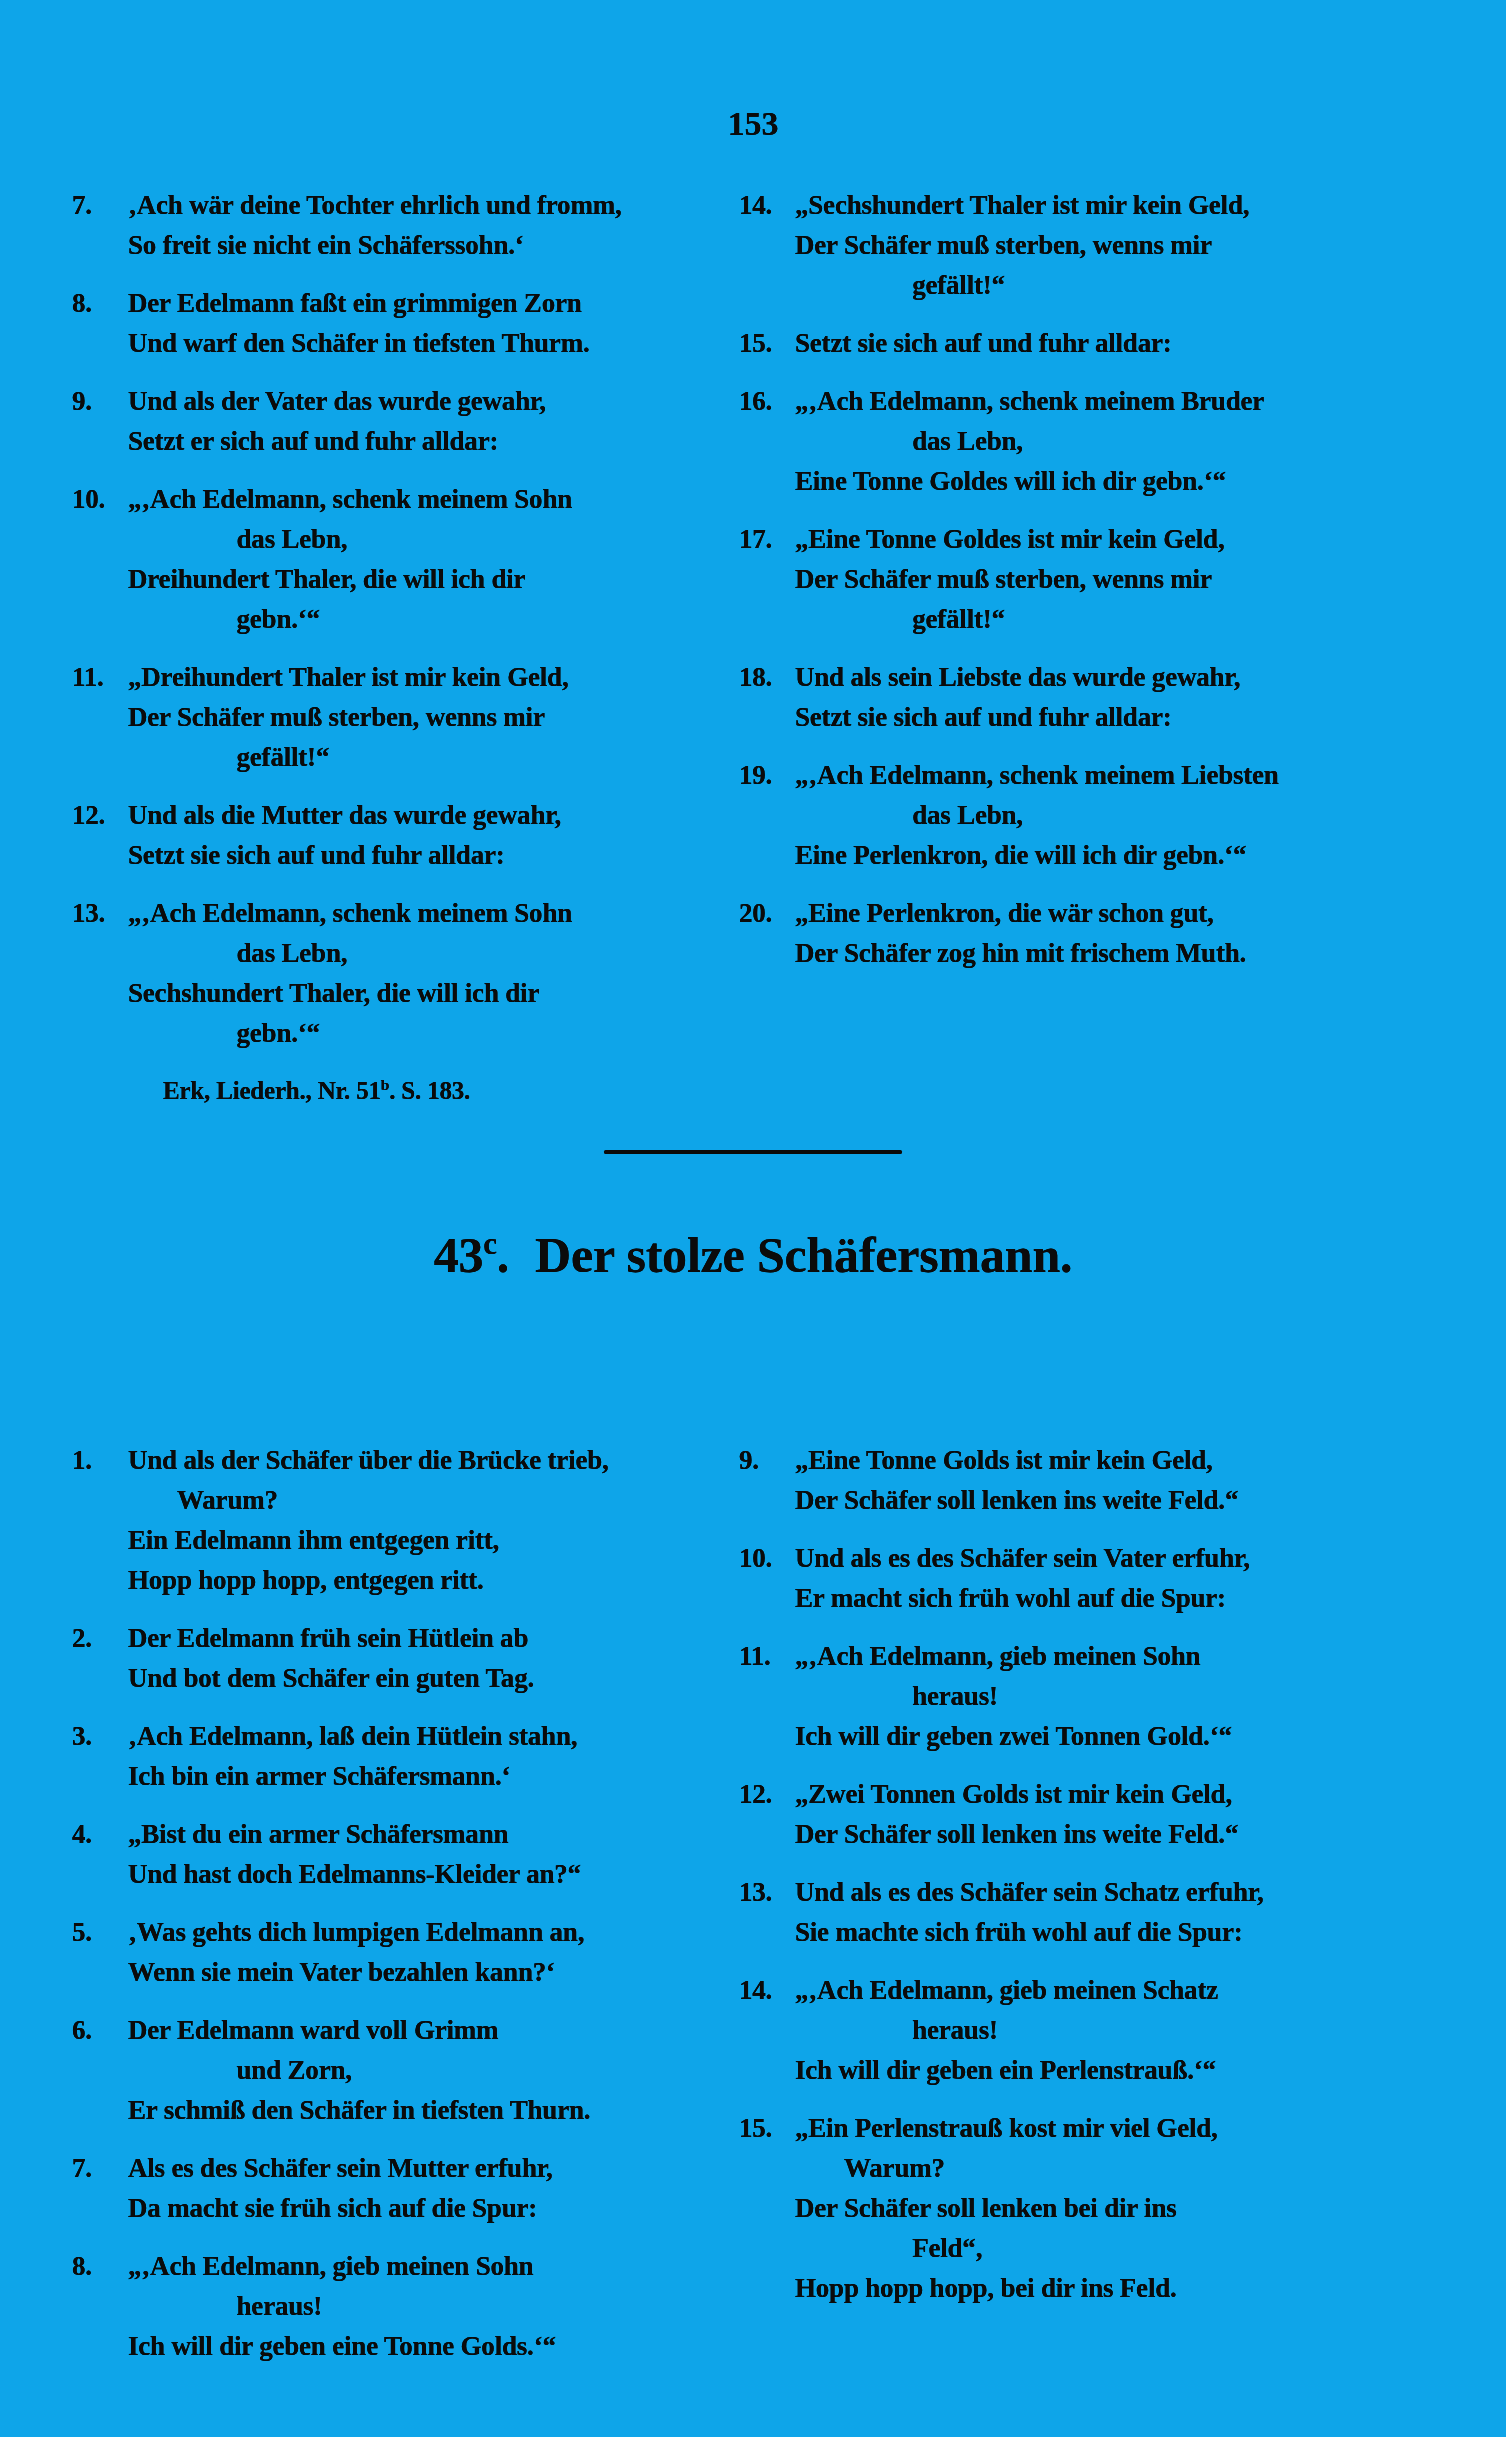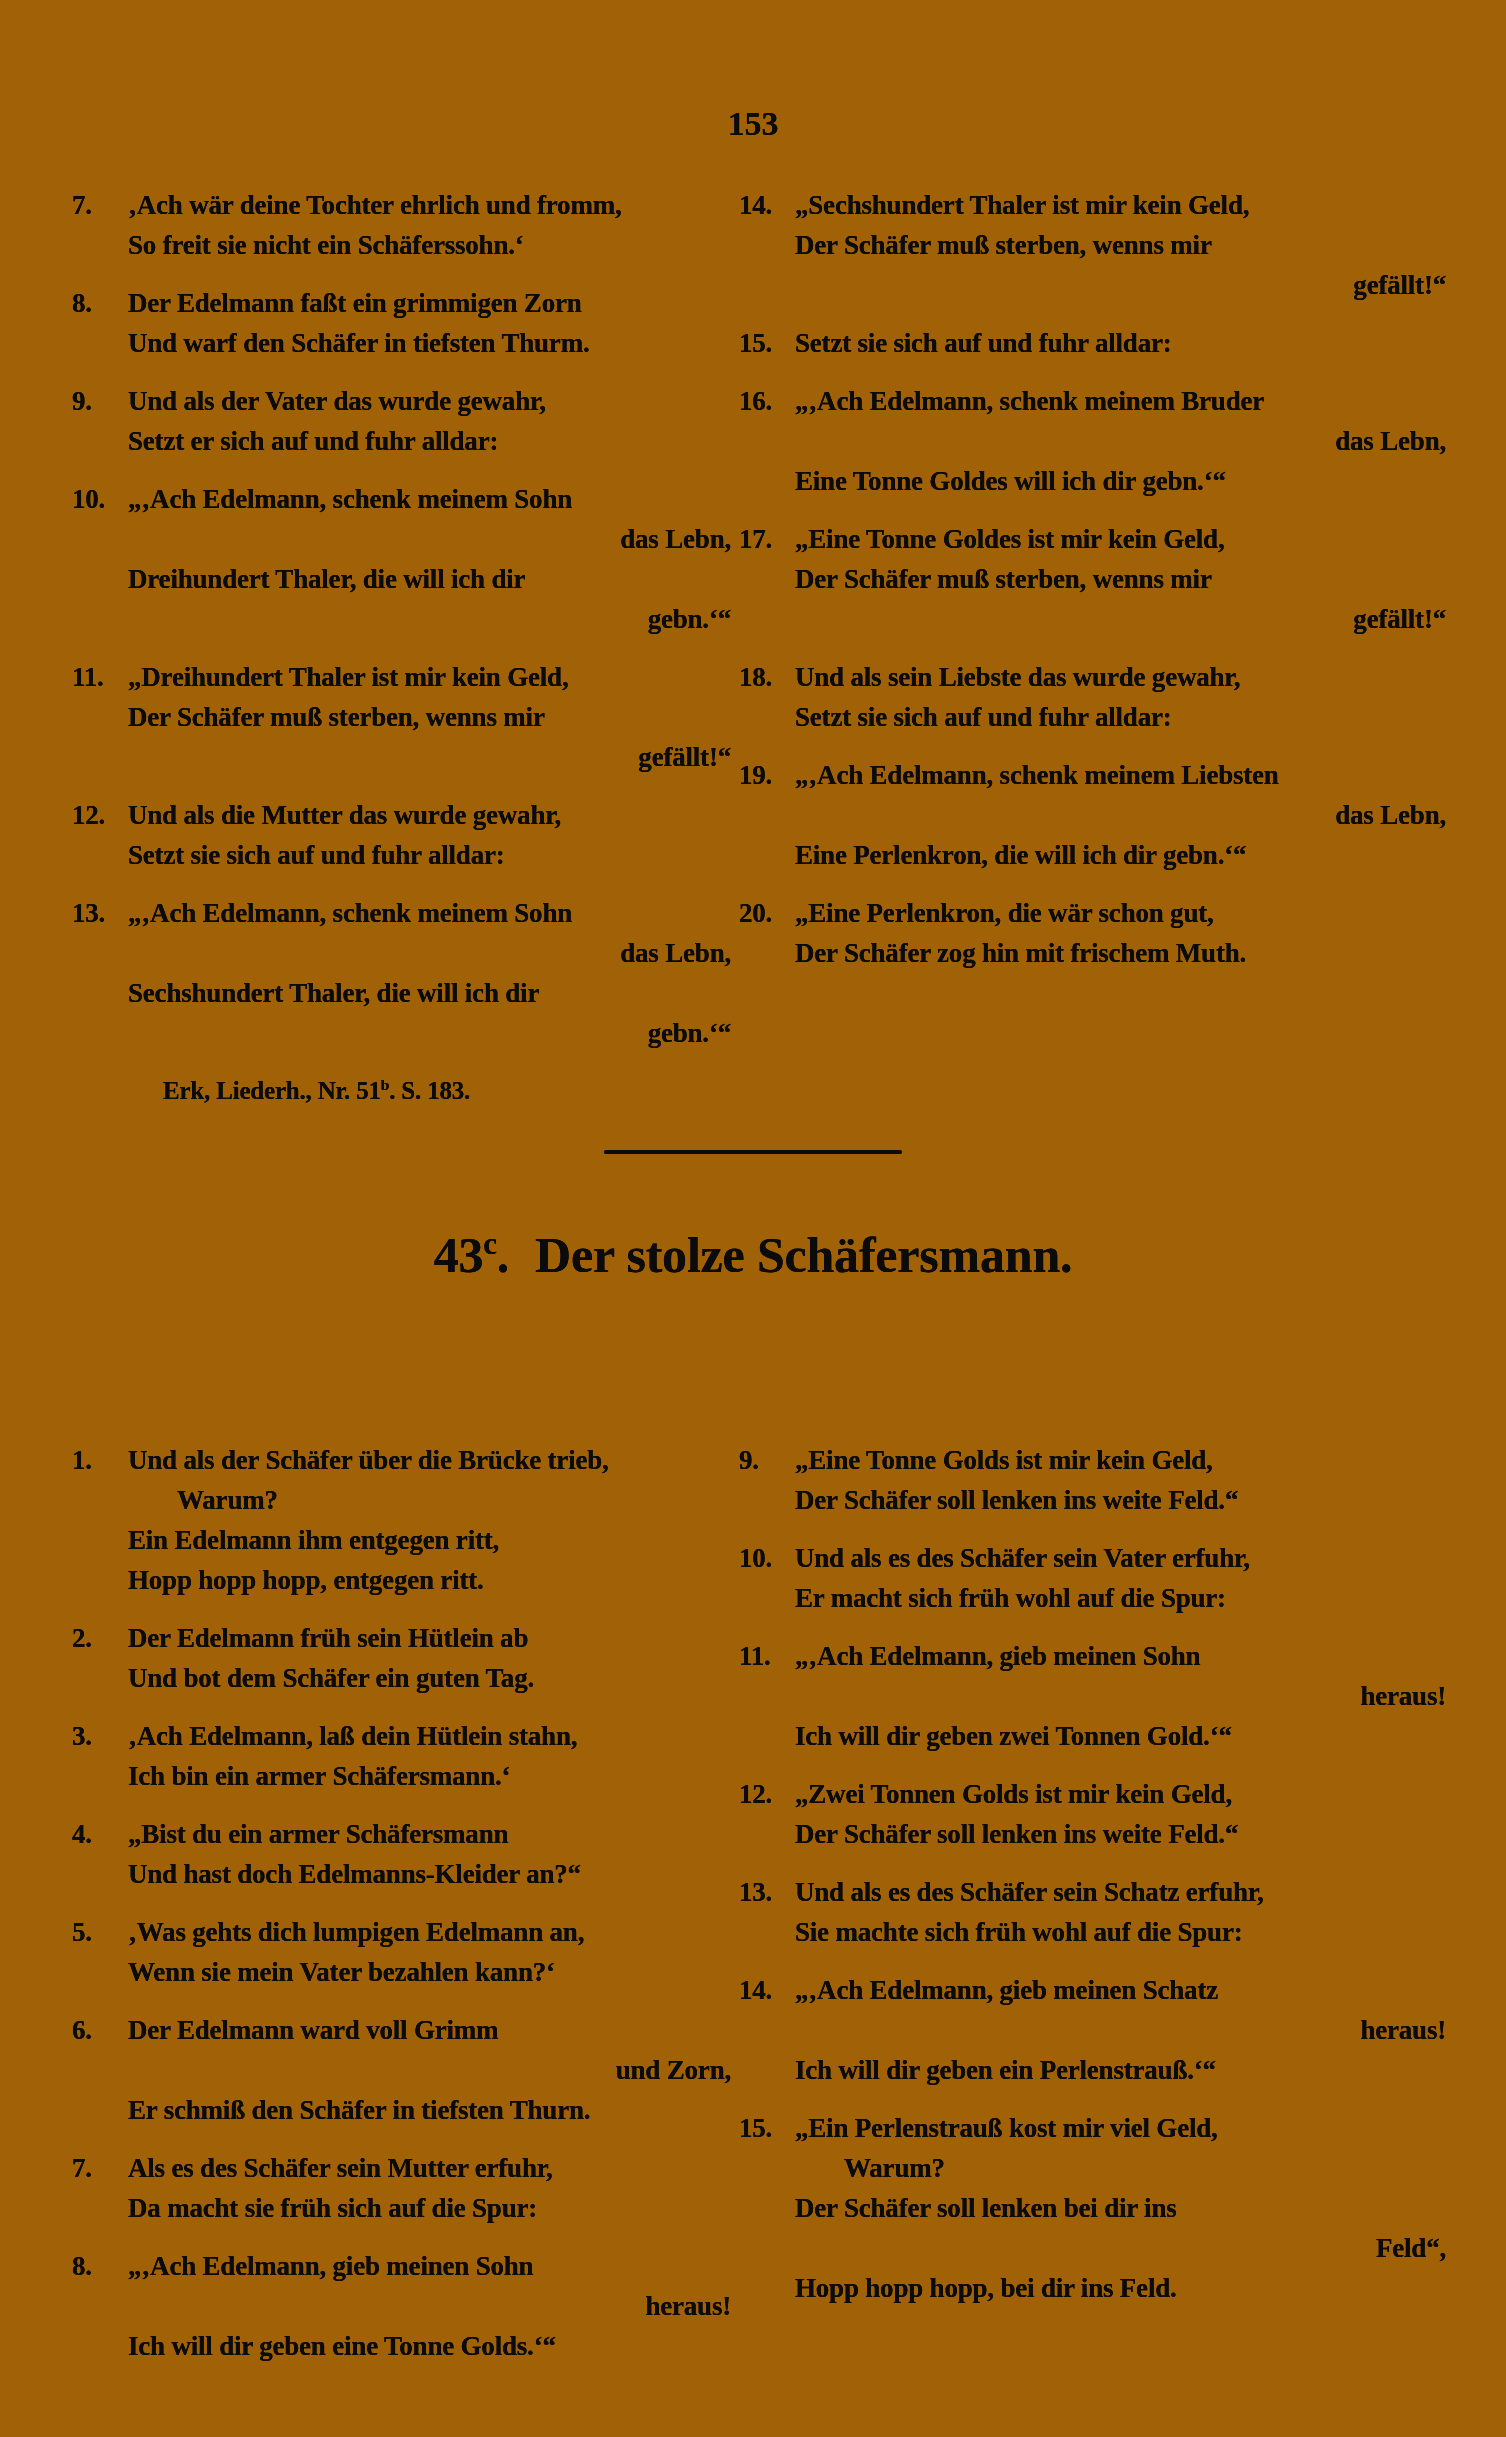--- a/index.html
+++ b/index.html
@@ -4,21 +4,21 @@
 <style>
   html, body {
     margin: 0;
     padding: 0;
     background: #e8e8e8;
   }
   #page {
     position: relative;
     width: 1506px;
     height: 2438px;
-    background: #a16207;
+    background: #0ea5e9;
     font-family: "Liberation Serif", "DejaVu Serif", serif;
     font-weight: bold;
     color: #0b0b0b;
     overflow: hidden;
   }
   
   #page .ink {
     text-shadow: 0 0 0.5px #000;
     letter-spacing: -0.2px;
   }
@@ -49,21 +49,21 @@
   .vnum {
     position: absolute;
     left: 0;
     top: 0;
     width: 53px;
   }
   .line { min-height: 40px; }
   .l-first { }
   .l-cont  { }
   .l-center {
-    text-align: right;
+    text-align: left;
     padding-left: 18%;
   }
   .l-deep {
     padding-left: 49px;
   }
 
   #citation {
     margin-top: 16px;
     padding-left: 91px;
     font-size: 25px;

